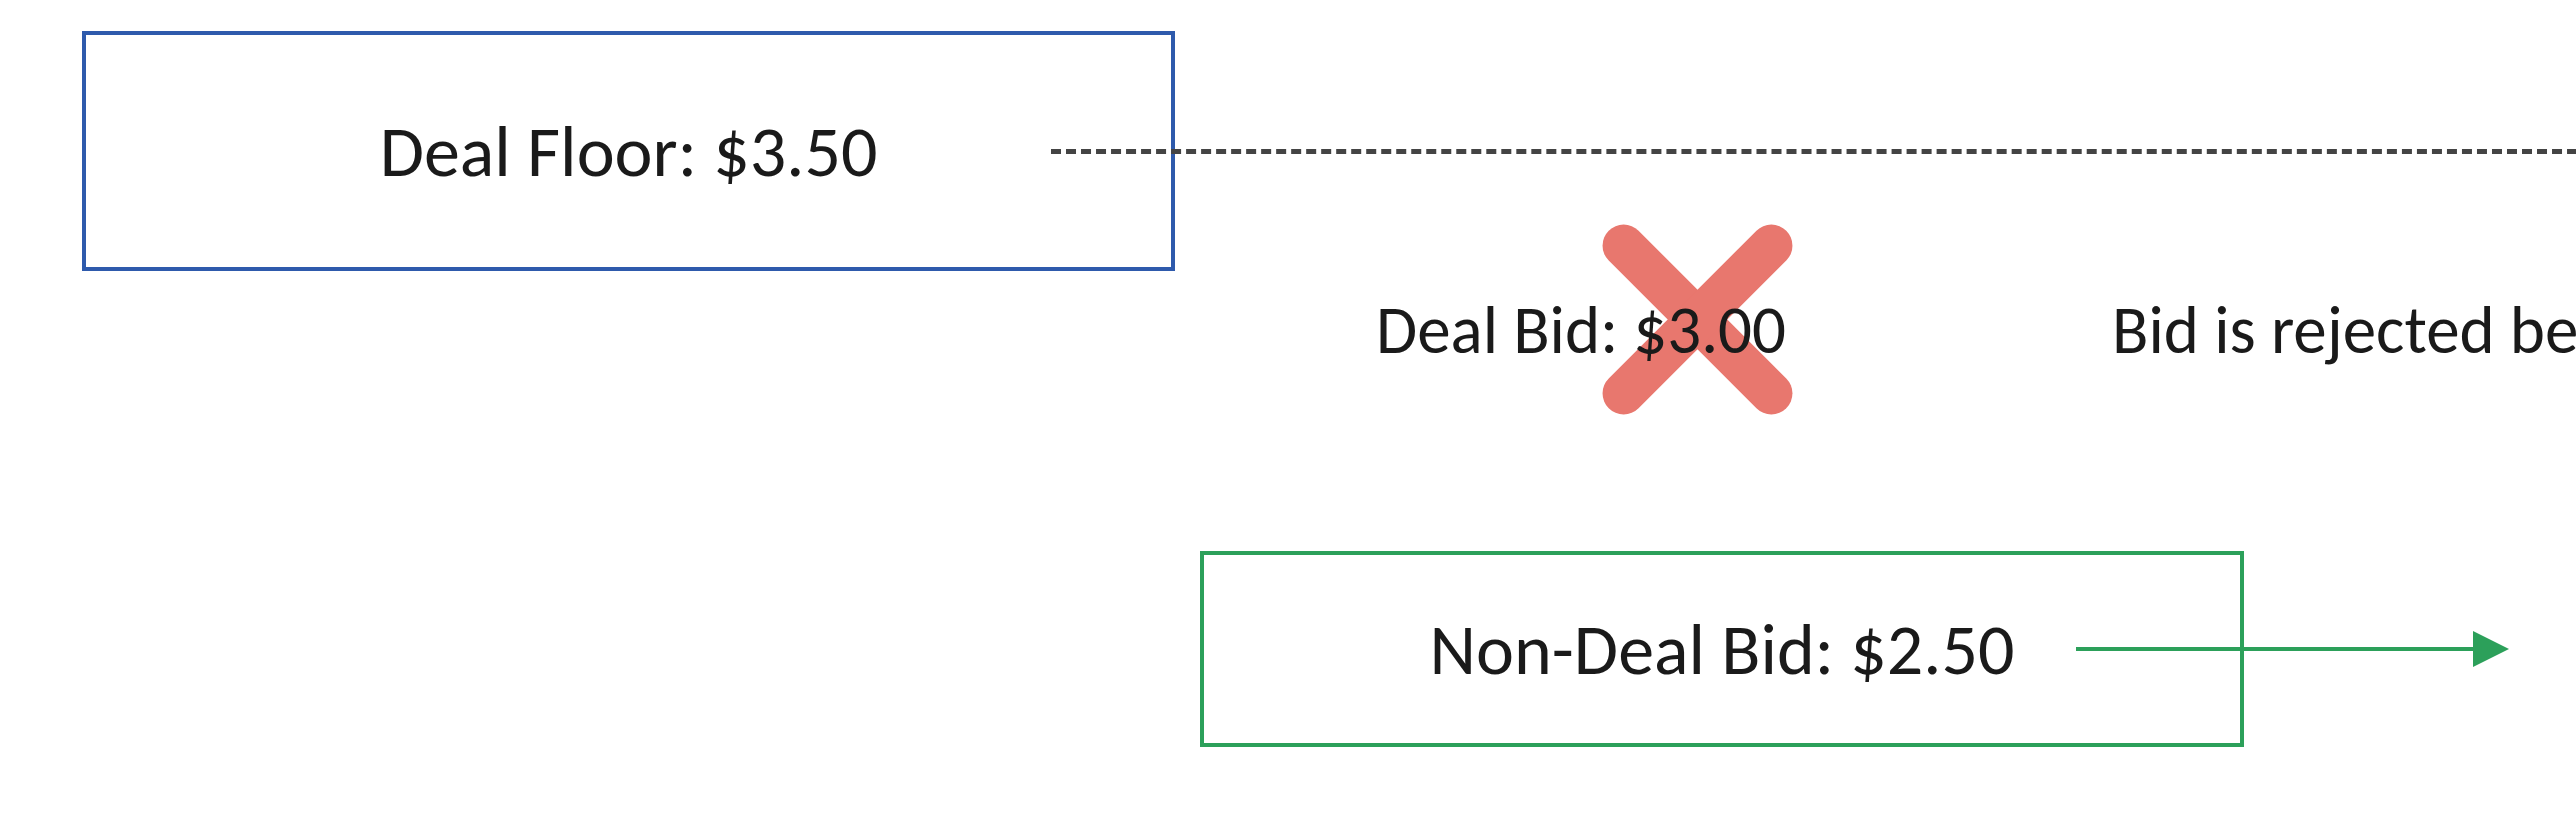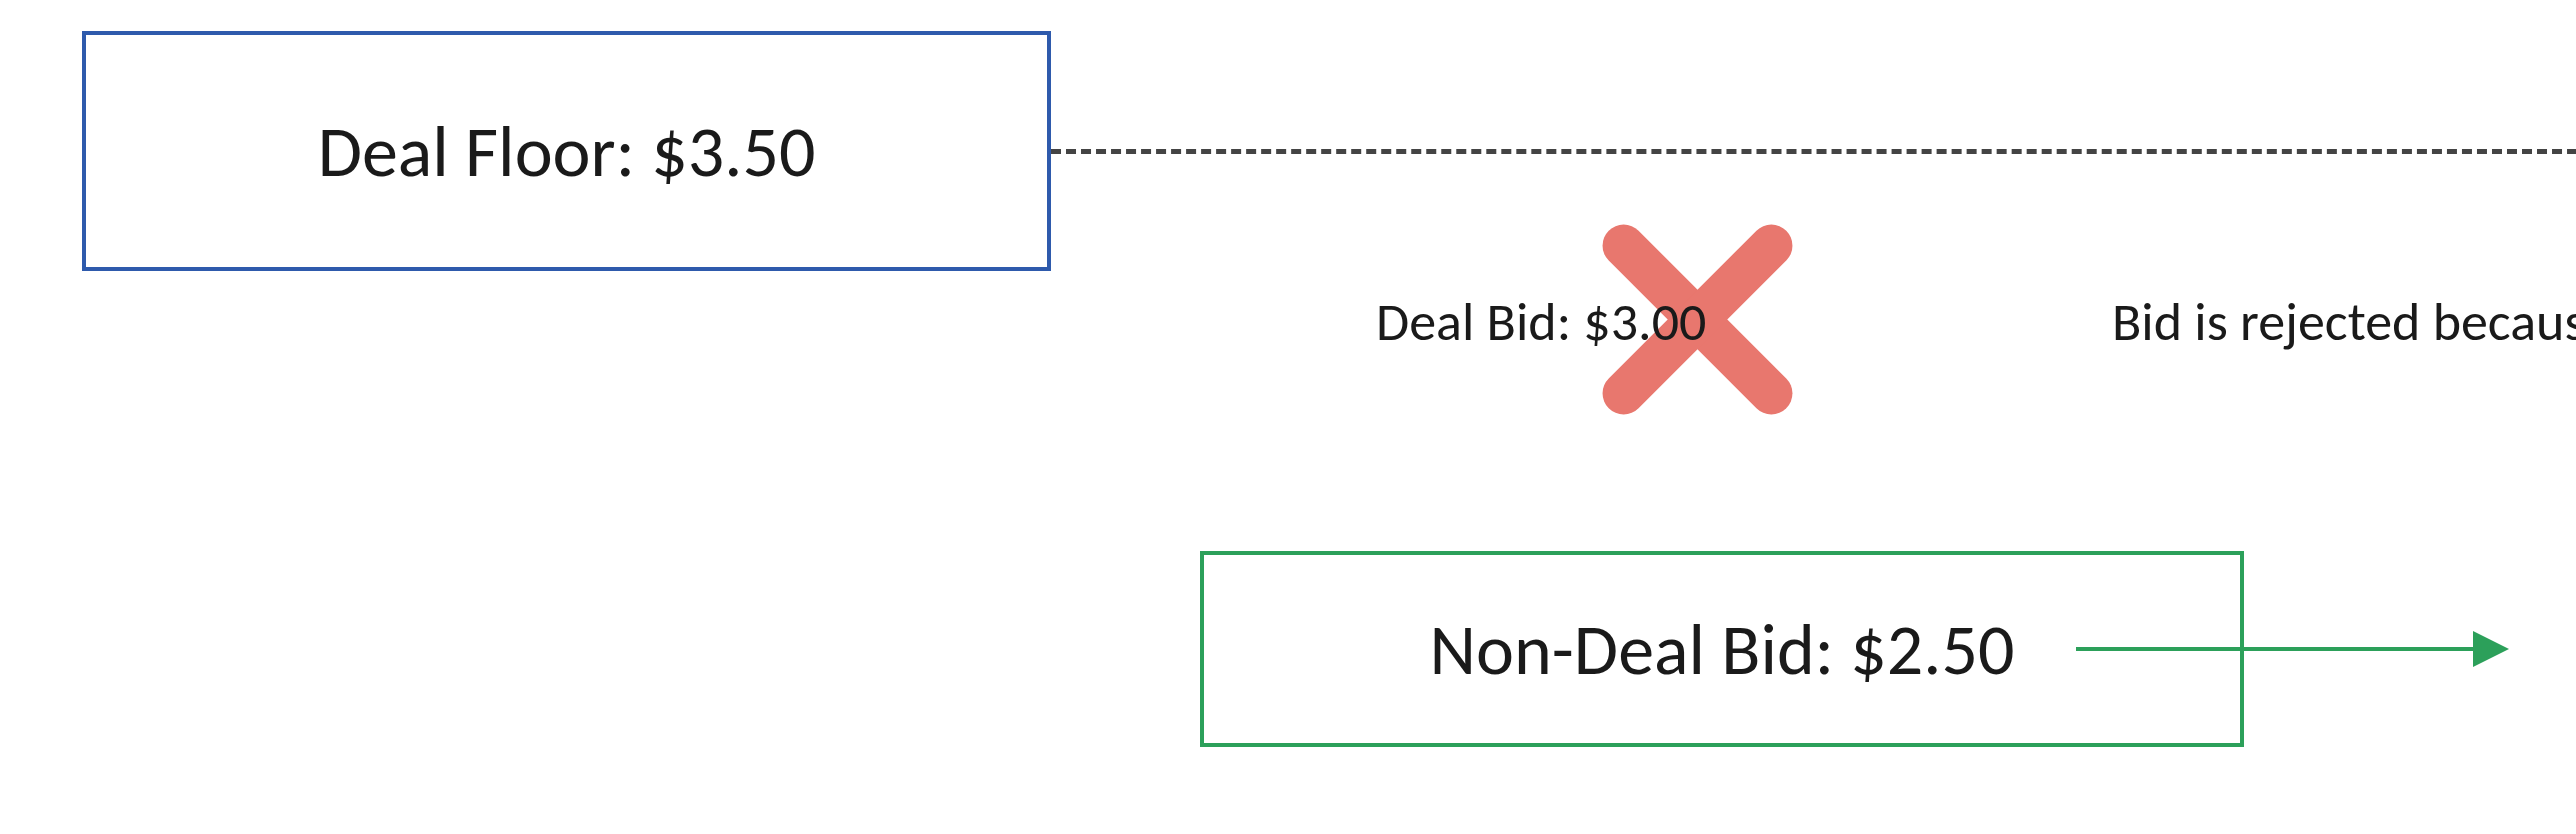--- a/index.html
+++ b/index.html
@@ -26,21 +26,21 @@
   .non-deal-box {
     border: 4.1px solid #2ca05a; 
   }
   .label {
     font-size: 72px;
     color: #1a1a1a;
     white-space: nowrap;
   }
   .free-text {
     position: absolute;
-    font-size: 54px;
+    font-size: 67px;
     color: #1a1a1a;
     white-space: nowrap;
   }
   .dashed-line {
     position: absolute;
     border-top: 5.2px dashed #444444;
     height: 0;
   }
   .arrow-line {
     position: absolute;
@@ -58,21 +58,21 @@
   .x-mark {
     position: absolute;
   }
   .x-mark svg {
     display: block;
   }
 </style>
 </head>
 <body>
 
-<div class="box deal-floor-box" style="left: 82px; top: 31px; width: 969px; height: 240px;">
+<div class="box deal-floor-box" style="left: 82px; top: 31px; width: 1093px; height: 240px;">
   <span class="label">Deal Floor: $3.50</span>
 </div>
 
 <div class="dashed-line" style="left: 1051px; top: 149px; width: 2937px;"></div>
 
 <div class="x-mark" style="left: 1592px; top: 214px;">
     <svg width="211" height="211" viewBox="0 0 100 100">
       <line x1="15" y1="15" x2="85" y2="85" stroke="#e8776e" stroke-width="20" stroke-linecap="round"></line>
       <line x1="85" y1="15" x2="15" y2="85" stroke="#e8776e" stroke-width="20" stroke-linecap="round"></line>
     </svg>

